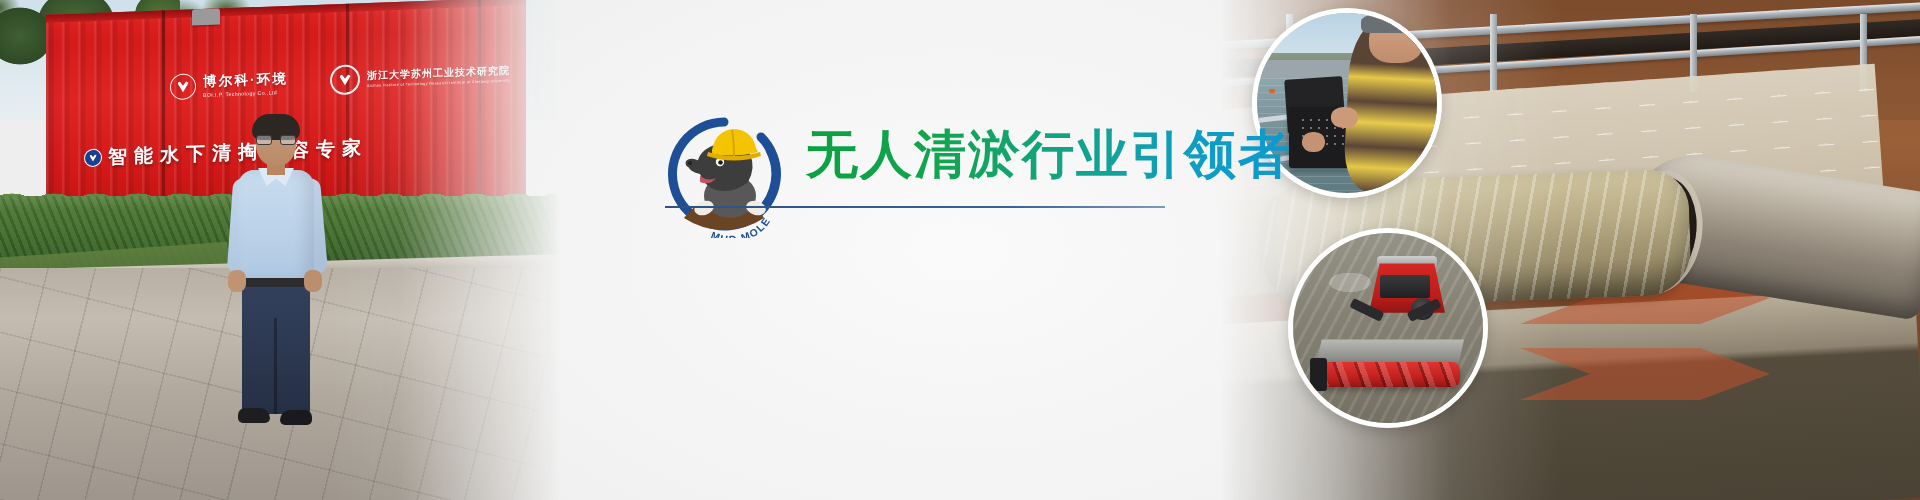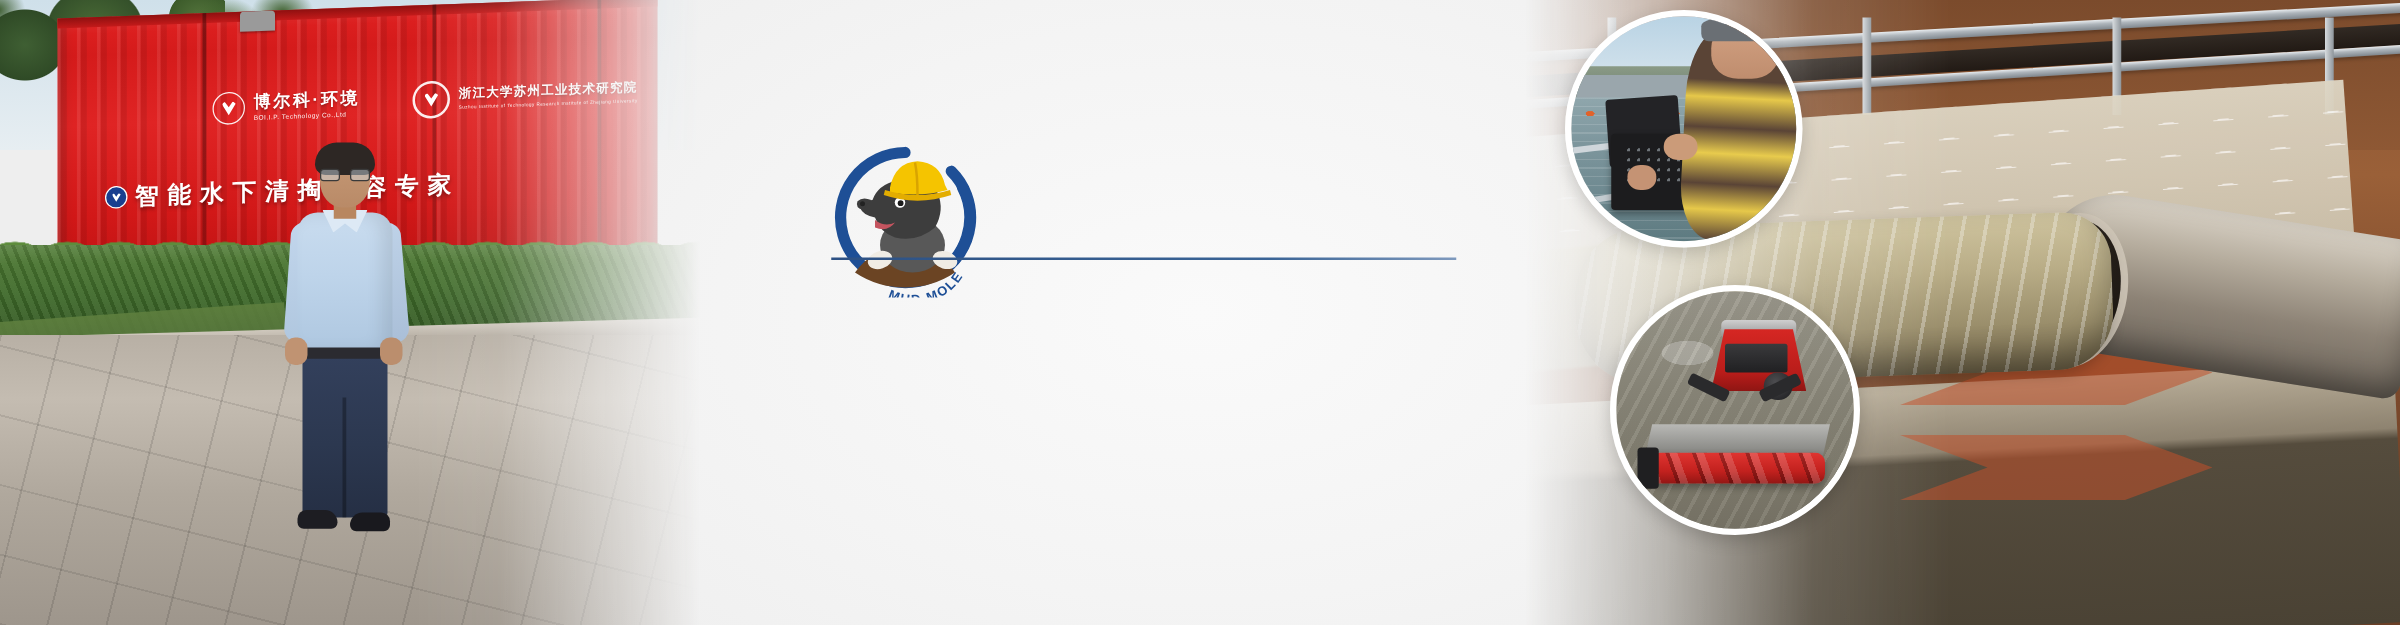--- a/index.html
+++ b/index.html
@@ -499,17 +499,18 @@
 
         <defs>
           <path id="arcpath" d="M30 108 A46 46 0 0 0 112 66" fill="none"></path>
         </defs>
         <text font-family="Liberation Sans, sans-serif" font-size="10.5" font-weight="700" fill="#1e4f96" letter-spacing="1.6">
           <textPath href="#arcpath" startOffset="20%" id="arc-label">MUD MOLE</textPath>
         </text>
       </svg>
     </div>
 
+    <div class="headline">无人清淤行业引领者</div>
 
     <div class="divider"></div>
   </div>
 
 </div>
 
 </body></html>

